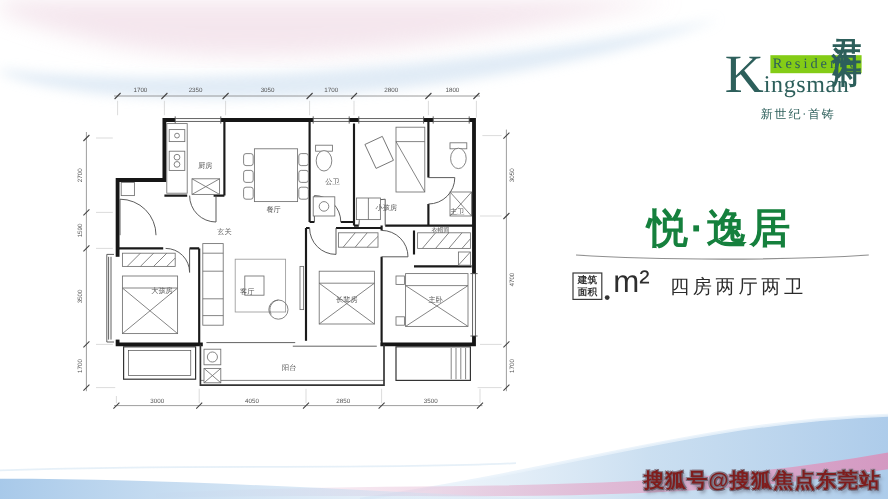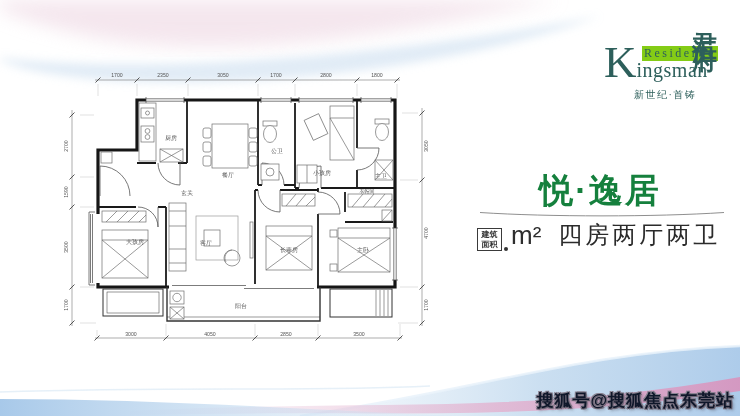--- a/index.html
+++ b/index.html
@@ -19,23 +19,23 @@
                 font-family:"Liberation Serif",serif;font-weight:400;}
   .unit-title{position:absolute;left:472px;top:168px;width:256px;text-align:center;font-size:34px;
               font-weight:600;color:#15803d;letter-spacing:2px;z-index:2;}
   .divider{position:absolute;left:478px;top:211px;z-index:2;}
   .spec-row{position:absolute;left:477px;top:219px;display:flex;align-items:flex-end;z-index:2;color:#2e2e2e;}
   .area-box{border:1.2px solid #3a3a3a;width:21px;padding:1px 1px;text-align:center;font-size:8px;
             line-height:9.5px;color:#333;font-weight:600;}
   .sep-dot{width:4px;height:4px;border-radius:50%;background:#333;margin:0 3px 0 2px;}
   .area-value{font-size:31px;font-weight:500;letter-spacing:0;}
   .area-unit{font-size:26px;font-weight:400;}
-  .layout-text{font-size:24px;font-weight:500;letter-spacing:3px;margin-left:17px;color:#2b2b2b;}
+  .layout-text{font-size:16px;font-weight:500;letter-spacing:3px;margin-left:17px;color:#2b2b2b;}
   .watermark{position:absolute;right:6px;bottom:4px;z-index:5;font-size:17px;font-weight:700;
-             letter-spacing:1px;color:#0f172a;
+             letter-spacing:1px;color:#7f1d1d;
              text-shadow:1px 1px 0 #6d6675,-1px -1px 0 #8c8694,1px -1px 0 #7b7482,-1px 1px 0 #7b7482,2px 2px 3px rgba(70,65,80,.55);}
 </style>
 </head>
 <body>
 
 <svg class="bg" width="740" height="416" viewBox="0 0 740 416">
   <defs>
     <linearGradient id="gb" x1="0" y1="0" x2="1" y2="0">
       <stop offset="0" stop-color="#cfe2f3" stop-opacity="0.15"></stop>
       <stop offset="0.55" stop-color="#b9d4ec" stop-opacity="0.75"></stop>

